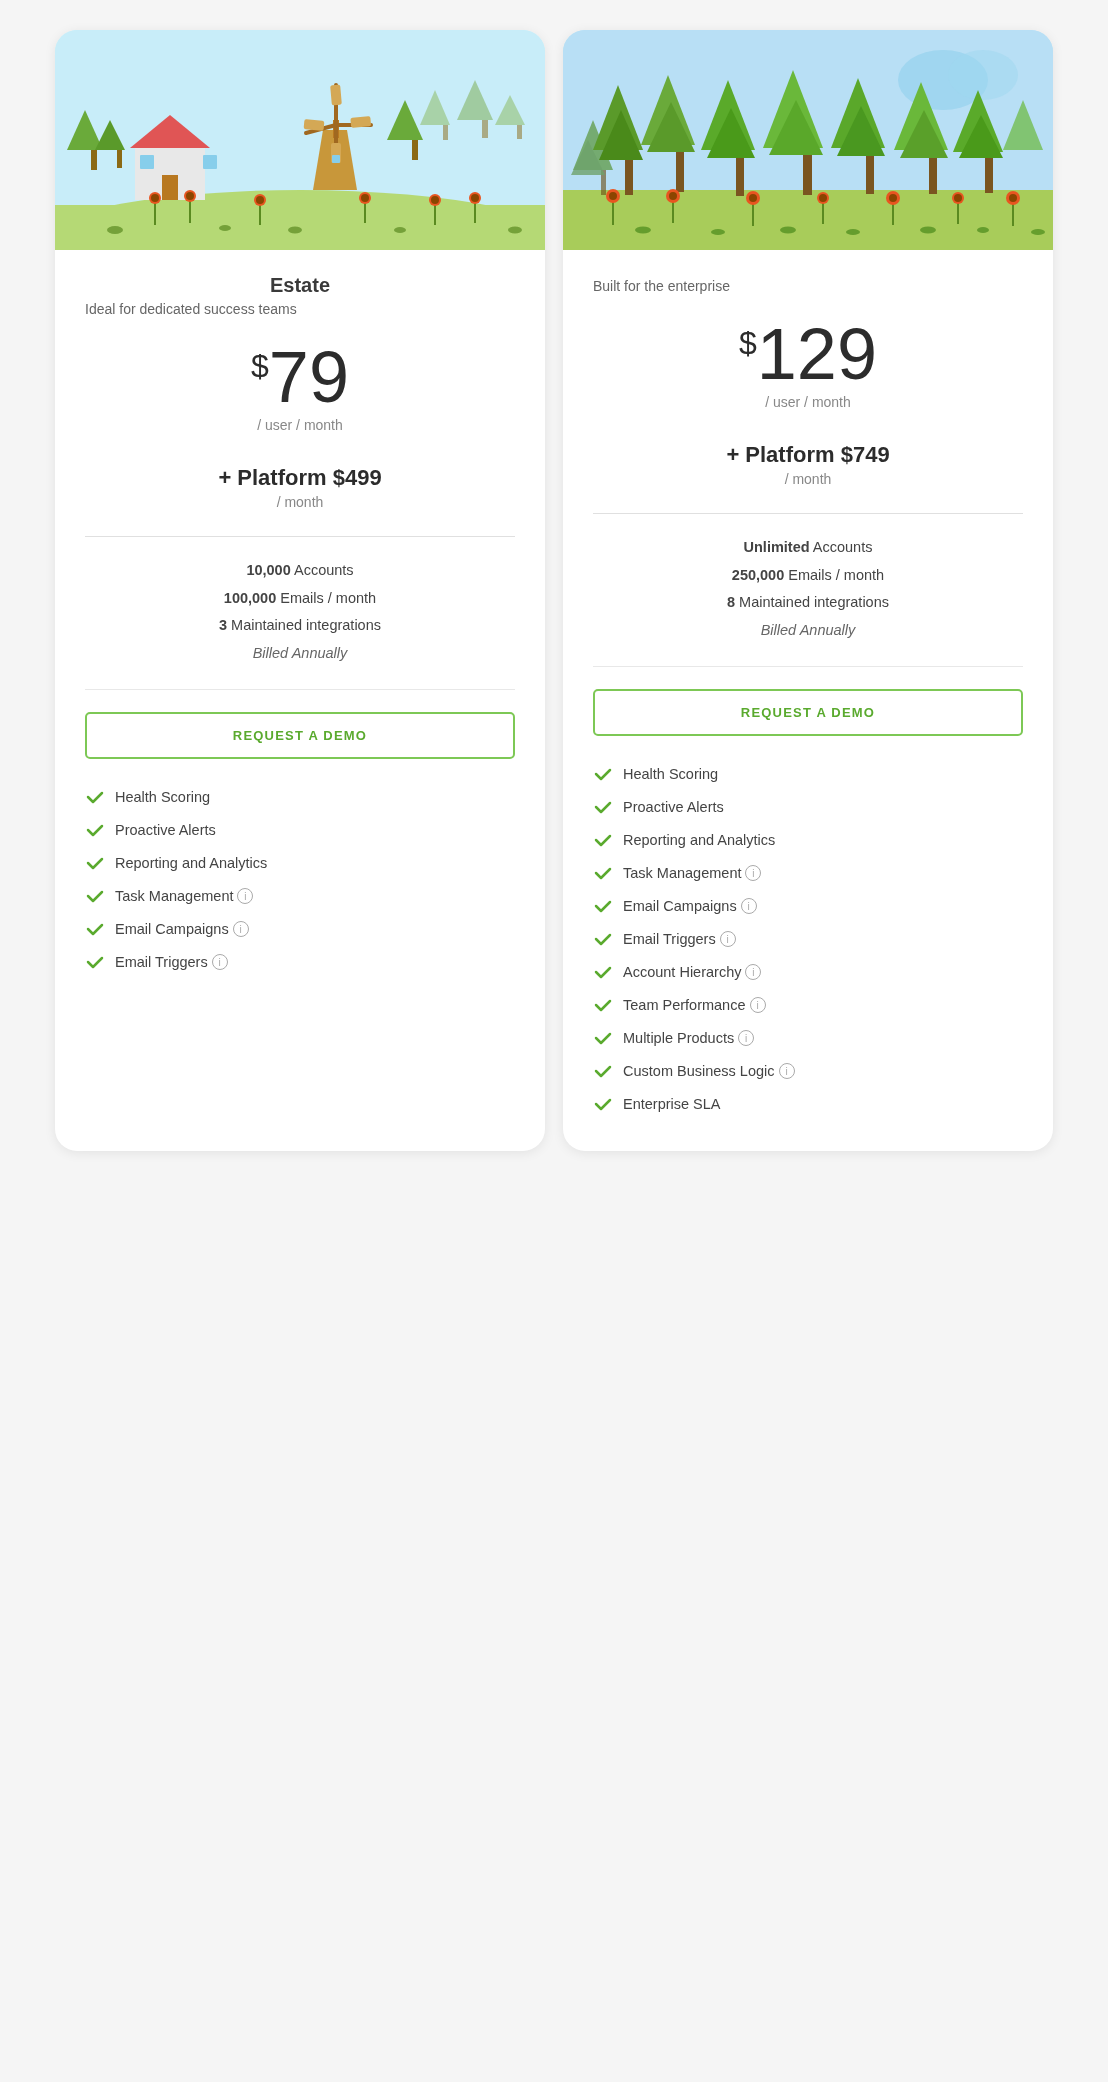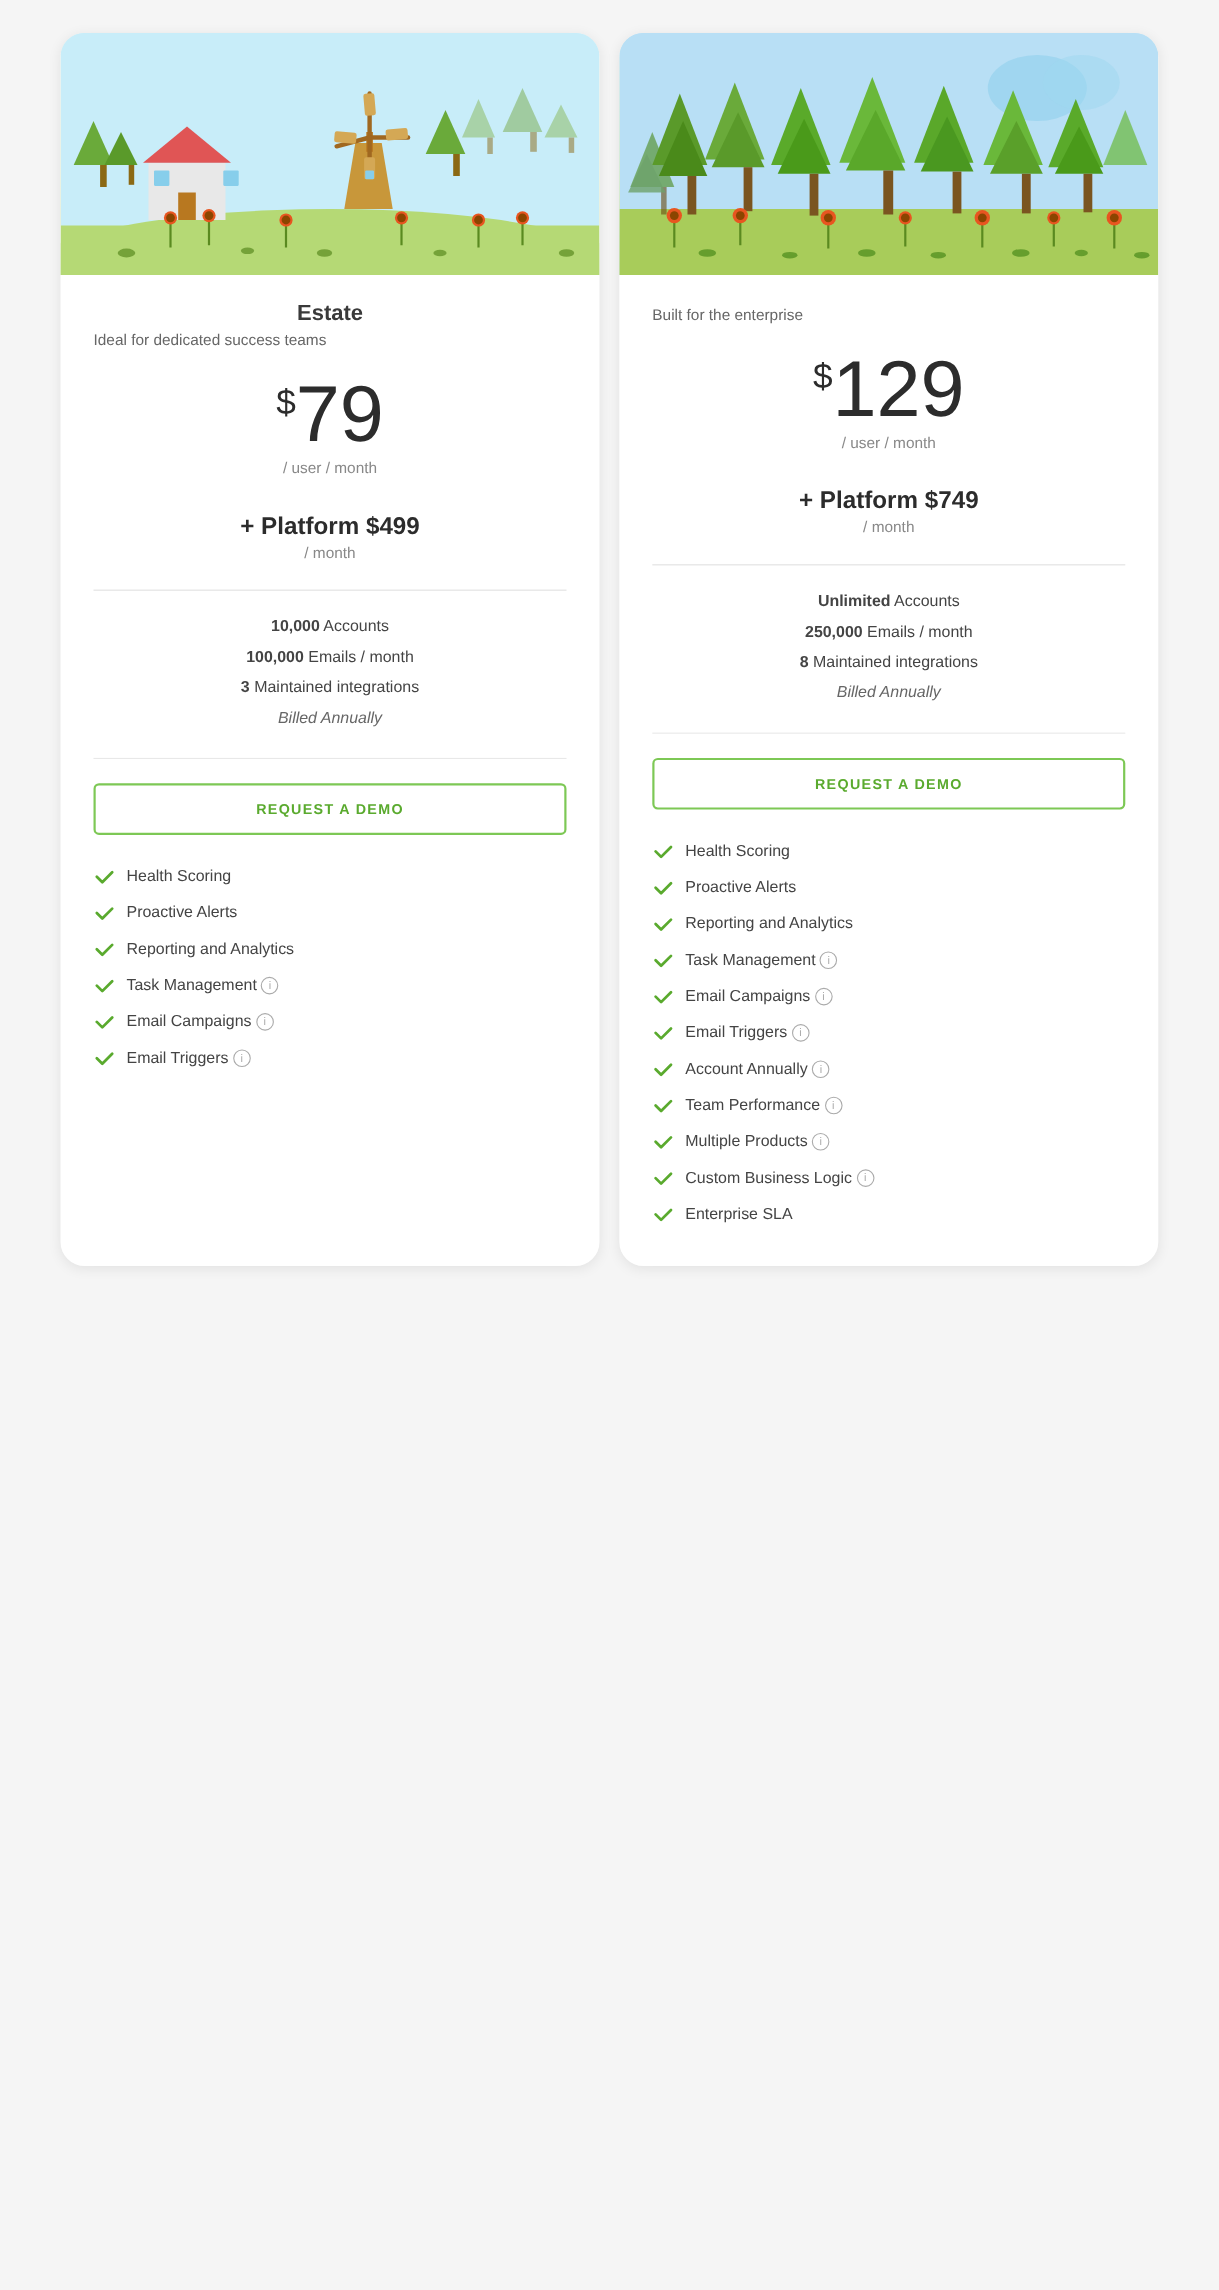--- a/index.html
+++ b/index.html
@@ -514,21 +514,21 @@
           <span class="feature-label">
             <span>Email Triggers</span>
             <span class="info-icon">i</span>
           </span>
         </li>
         <li class="feature-item">
           <svg class="check-icon" viewBox="0 0 20 20">
             <polyline points="3,10 8,15 17,6" fill="none" stroke="#5aaa2e" stroke-width="2.5" stroke-linecap="round" stroke-linejoin="round"></polyline>
           </svg>
           <span class="feature-label">
-            <span>Account Annually</span>
+            <span>Account Hierarchy</span>
             <span class="info-icon">i</span>
           </span>
         </li>
         <li class="feature-item">
           <svg class="check-icon" viewBox="0 0 20 20">
             <polyline points="3,10 8,15 17,6" fill="none" stroke="#5aaa2e" stroke-width="2.5" stroke-linecap="round" stroke-linejoin="round"></polyline>
           </svg>
           <span class="feature-label">
             <span>Team Performance</span>
             <span class="info-icon">i</span>

